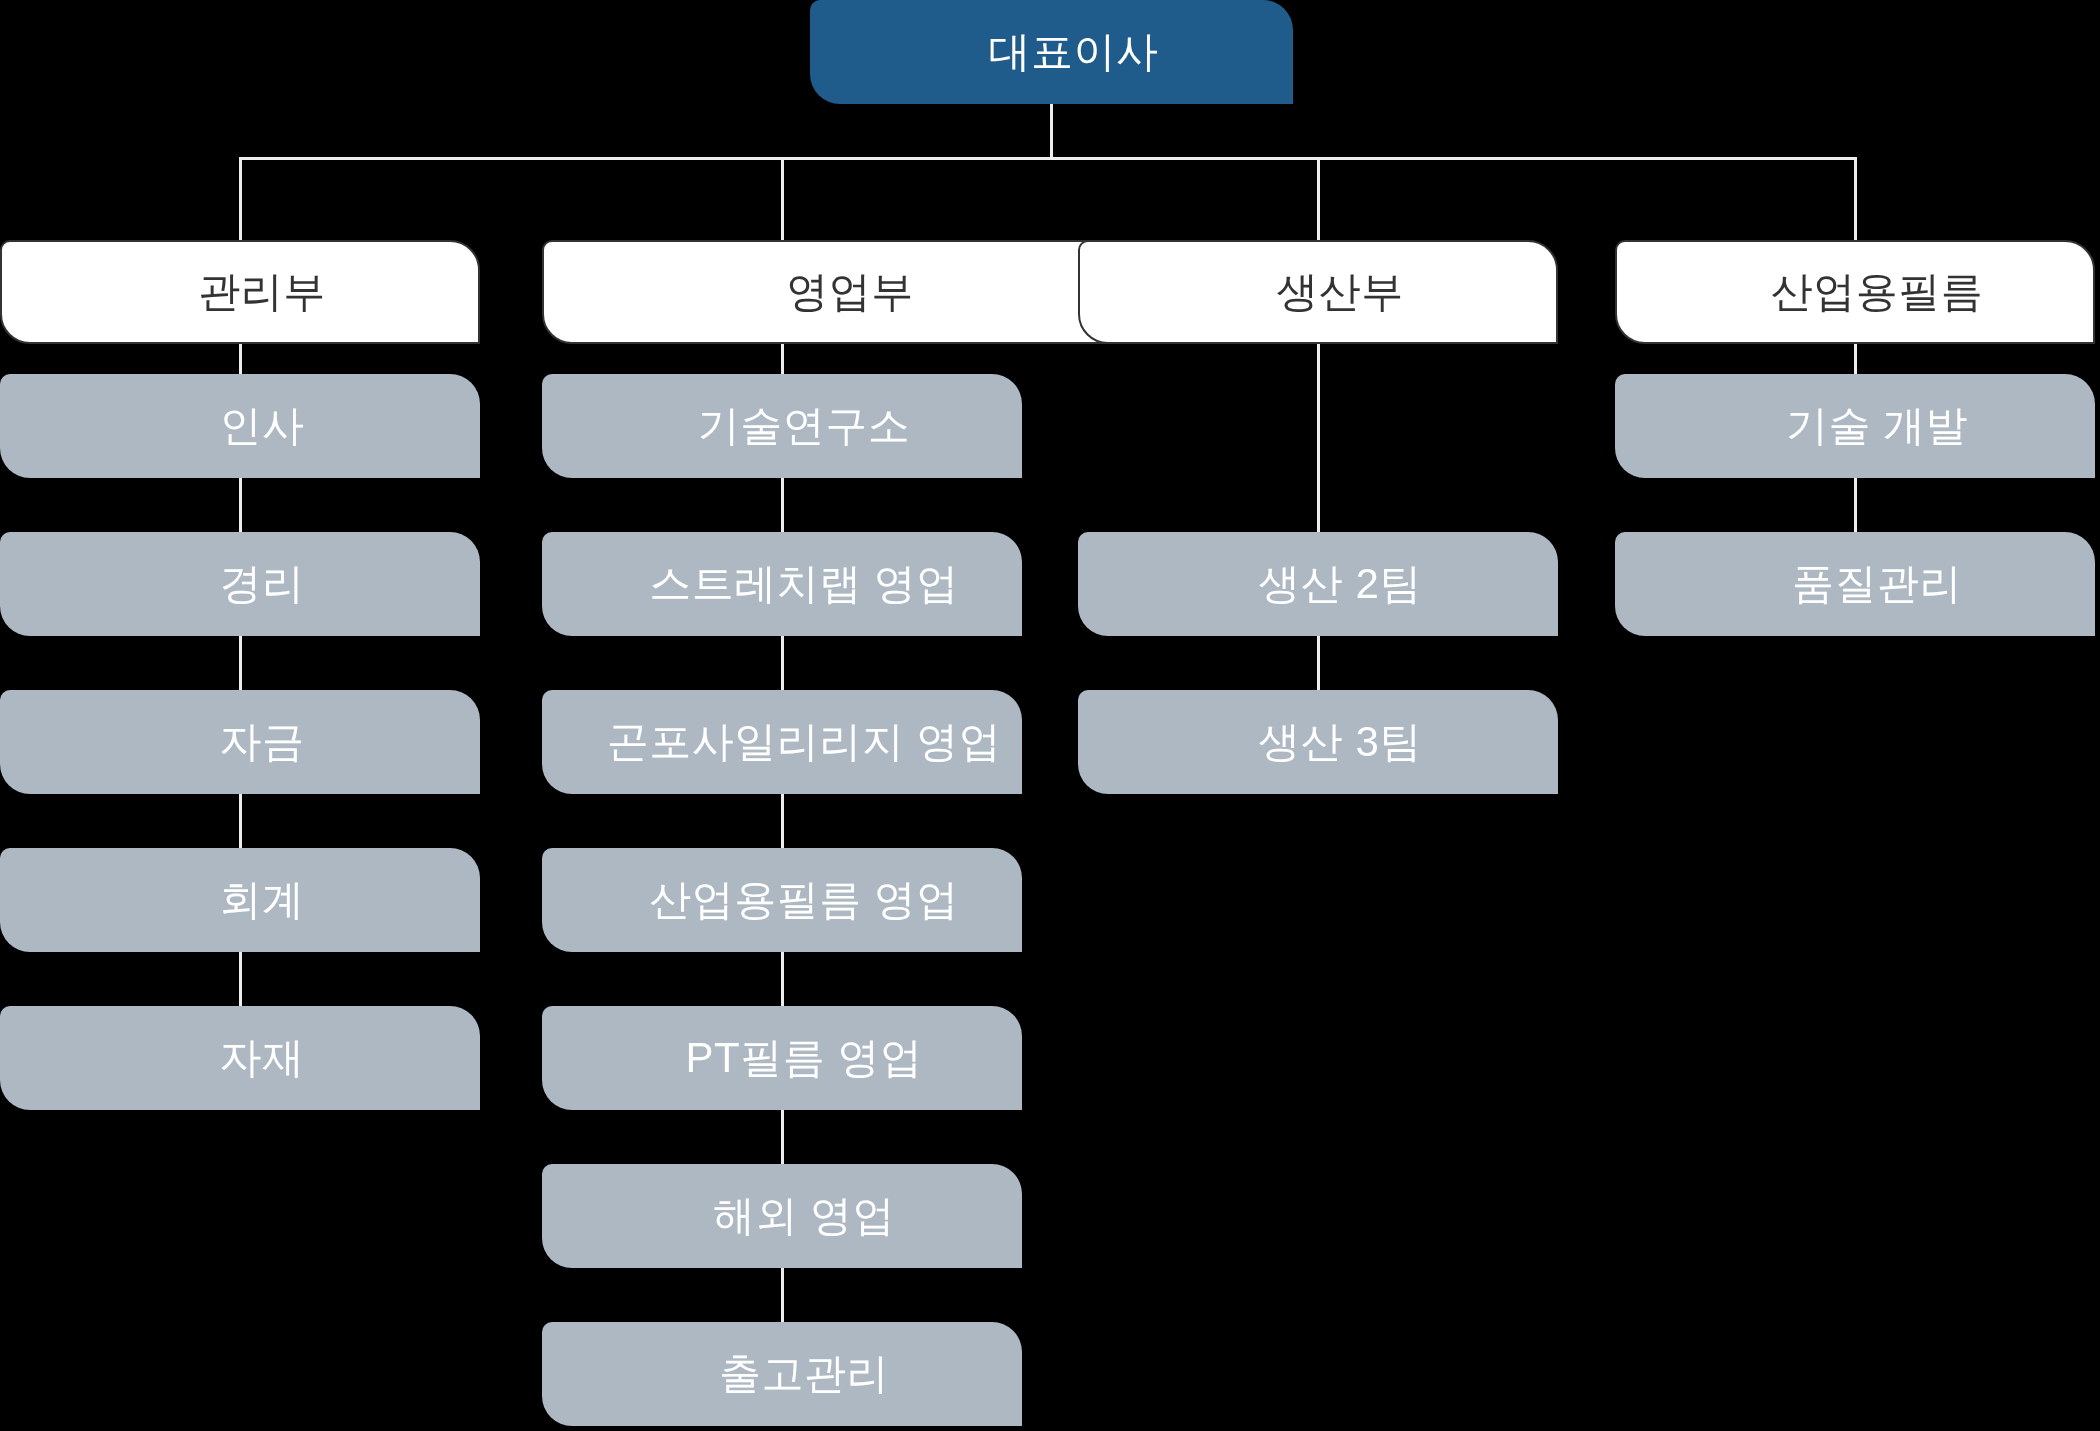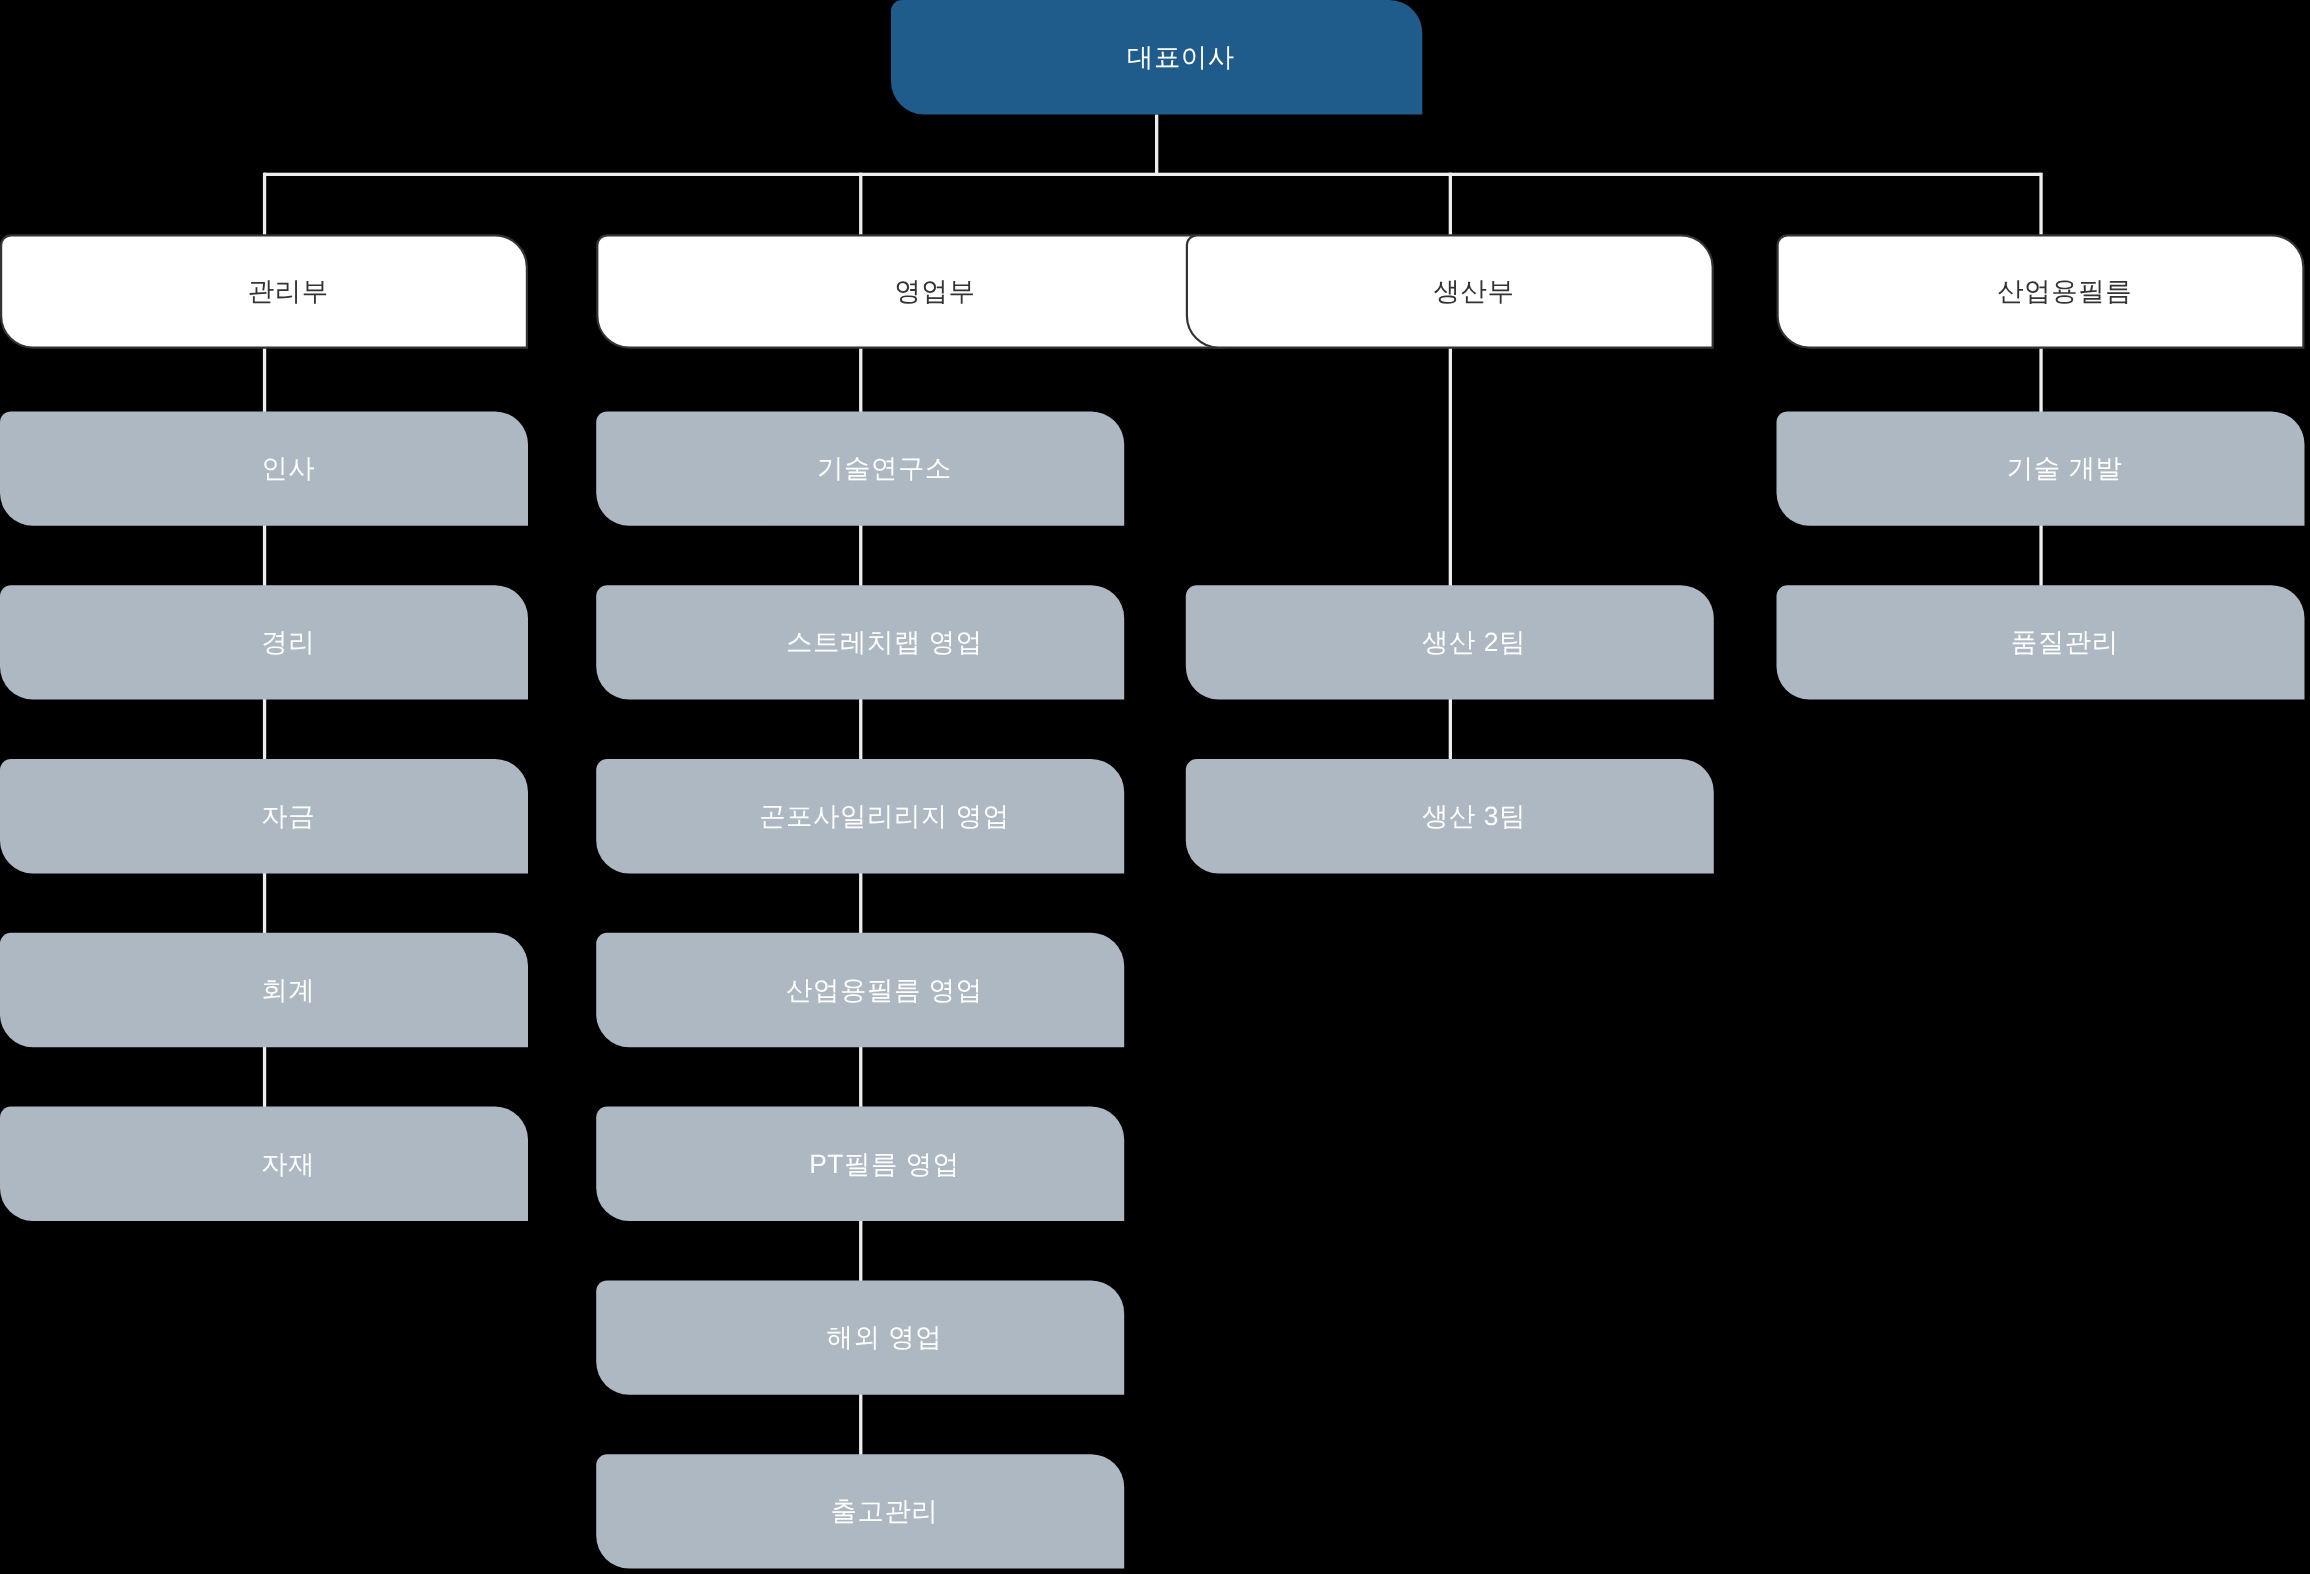--- a/index.html
+++ b/index.html
@@ -15,36 +15,37 @@
     overflow: hidden;
     font-family: "Liberation Sans", "DejaVu Sans", sans-serif;
   }
   .node {
     position: absolute;
     box-sizing: border-box;
     display: flex;
     align-items: center;
     justify-content: center;
     text-align: center;
-    font-size: 24px;
+    font-size: 42px;
     font-weight: 500;
     letter-spacing: 0.5px;
     border-radius: 10px 30px 0 30px;
     z-index: 2;
     white-space: nowrap;
     padding-left: 44px;
   }
   .node.root {
     background: var(--root-bg, #205c8b);
     color: var(--root-text, #ffffff);
   }
   .node.dept {
     background: var(--dept-bg, #ffffff);
     color: var(--dept-text, #333333);
     border: 2px solid var(--dept-border, #333333);
+    margin-top: 27px;
   }
   .node.child {
     background: var(--child-bg, #adb8c3);
     color: var(--child-text, #ffffff);
   }
   .line {
     position: absolute;
     background: var(--line, #ededed);
     z-index: 1;
   }

